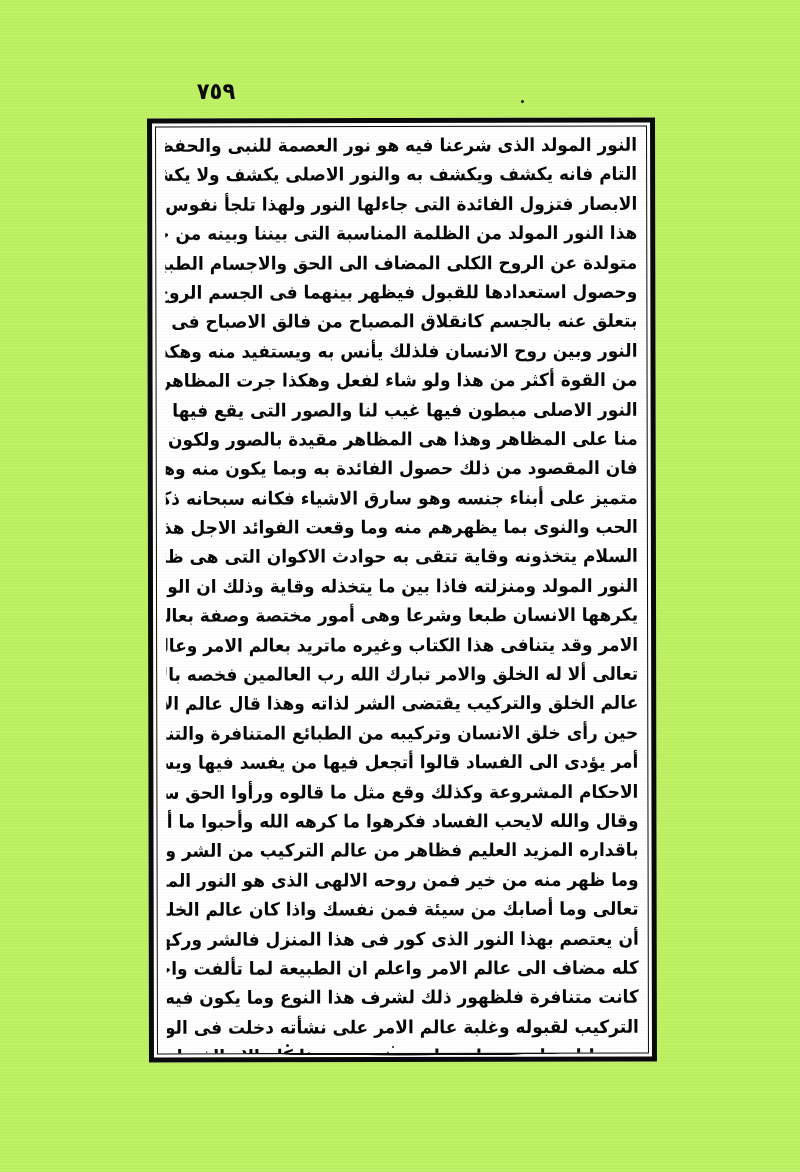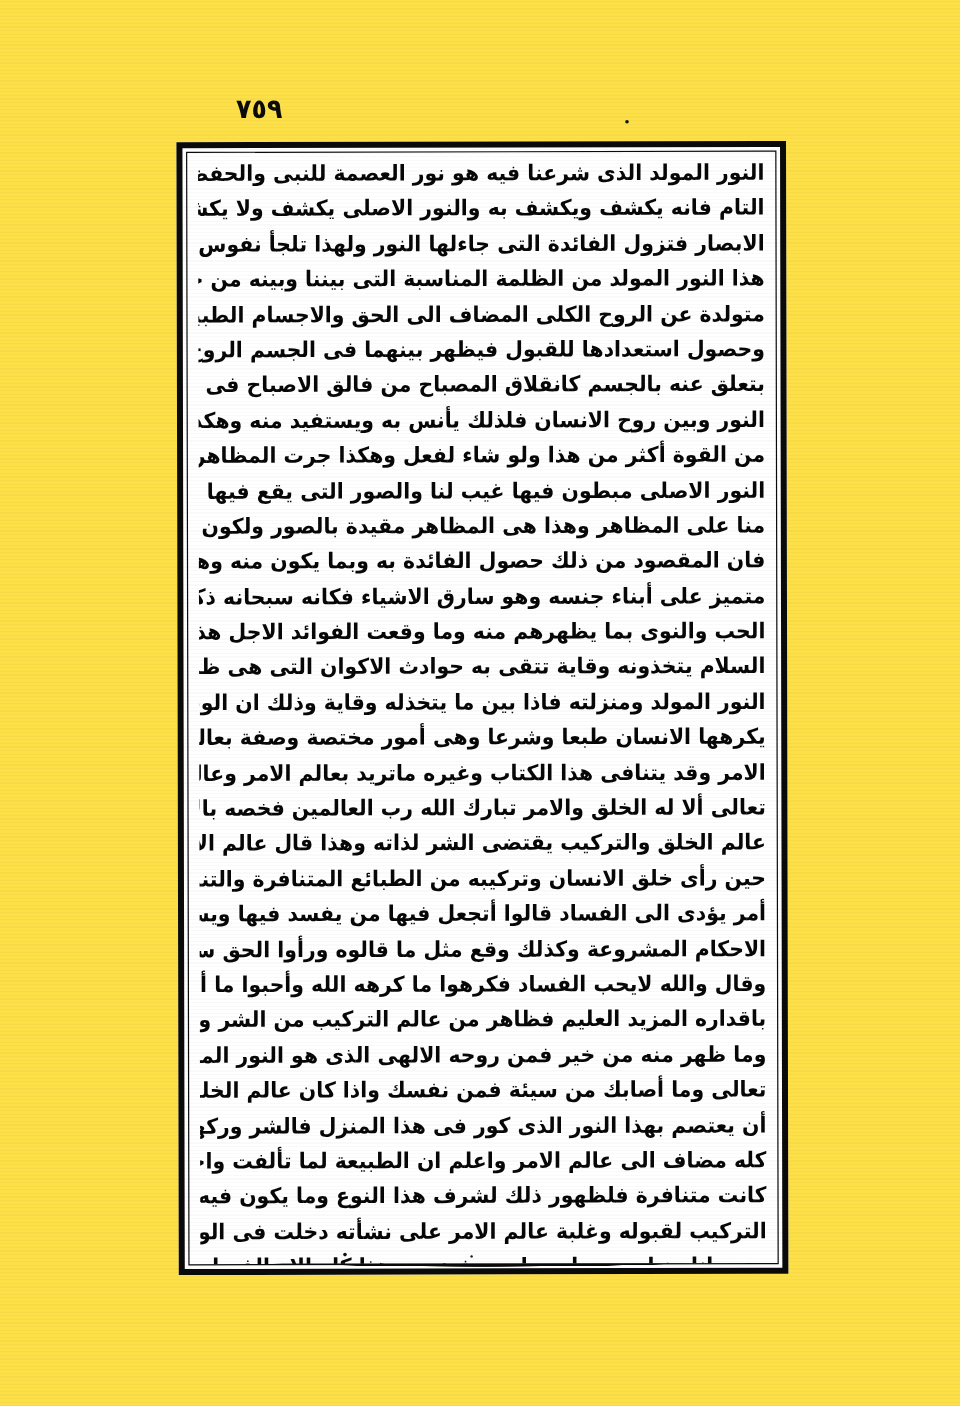--- a/index.html
+++ b/index.html
@@ -15,21 +15,21 @@
     font-family: "DejaVu Sans", sans-serif;
     overflow: hidden;
   }
 
   
   #page-sheet {
     position: absolute;
     left: 0; top: 0;
     width: 800px;
     height: 1172px;
-    background: #fde047;
+    background: #bef264;
   }
 
   
   #folio {
     position: absolute;
     left: 176px;
     top: 78px;
     width: 80px;
     height: 26px;
     color: #0b0b0b;

